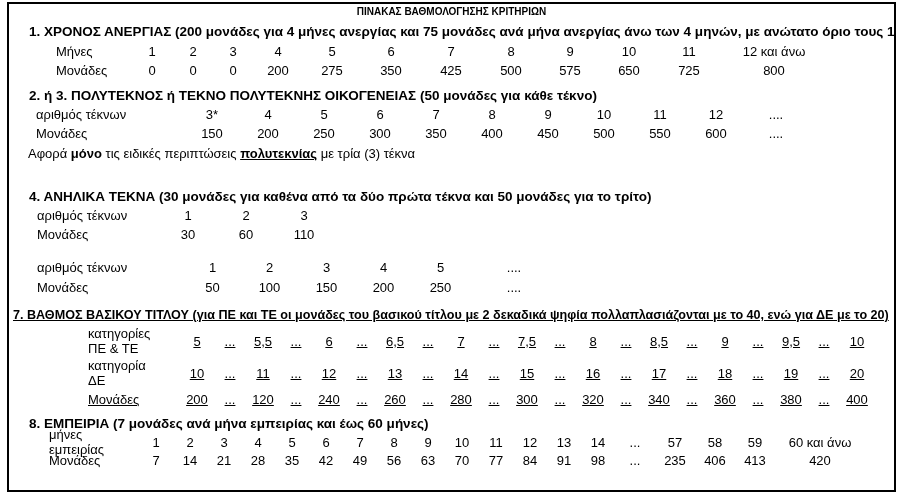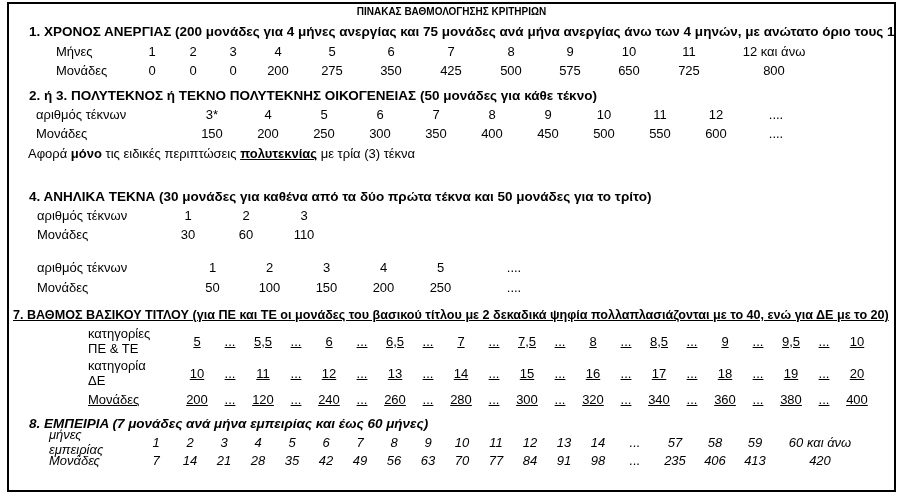--- a/index.html
+++ b/index.html
@@ -12,21 +12,21 @@
     position:absolute;left:7px;top:2px;width:889px;height:490px;
     border:2px solid #000;box-sizing:border-box;overflow:hidden;background:#fff;
   }
   .title{font-weight:bold;text-align:center;margin-top:2px;height:17px;font-size:10px;}
   .heading{font-weight:bold;margin:0 4px;font-size:13.5px;white-space:nowrap;line-height:17px;}
   .heading.indent{padding-left:16px;}
   .sec2{margin-top:7px;}
   .sec4{margin-top:24px;}
   .sec5{margin-top:13px;}
   .sec7{margin-top:10px;text-decoration:underline;}
-  .sec8{margin-top:6px;font-style:italic;}
+  .sec8{margin-top:6px;}
   .rows{margin-top:1px;}
   .sec1 .rows{margin-top:2px;}
   .row{display:flex;align-items:center;height:19px;}
   .sec5 .row{height:20px;}
   .sec7 .row{height:32px;padding-left:36px;}
   .sec7 .row.single{height:20px;}
   .sec8 .row{height:18px;}
   .label{flex:0 0 auto;box-sizing:border-box;line-height:15px;}
   .cells{display:flex;flex:0 0 auto;}
   .cell{flex:0 0 auto;text-align:center;box-sizing:border-box;white-space:nowrap;}

